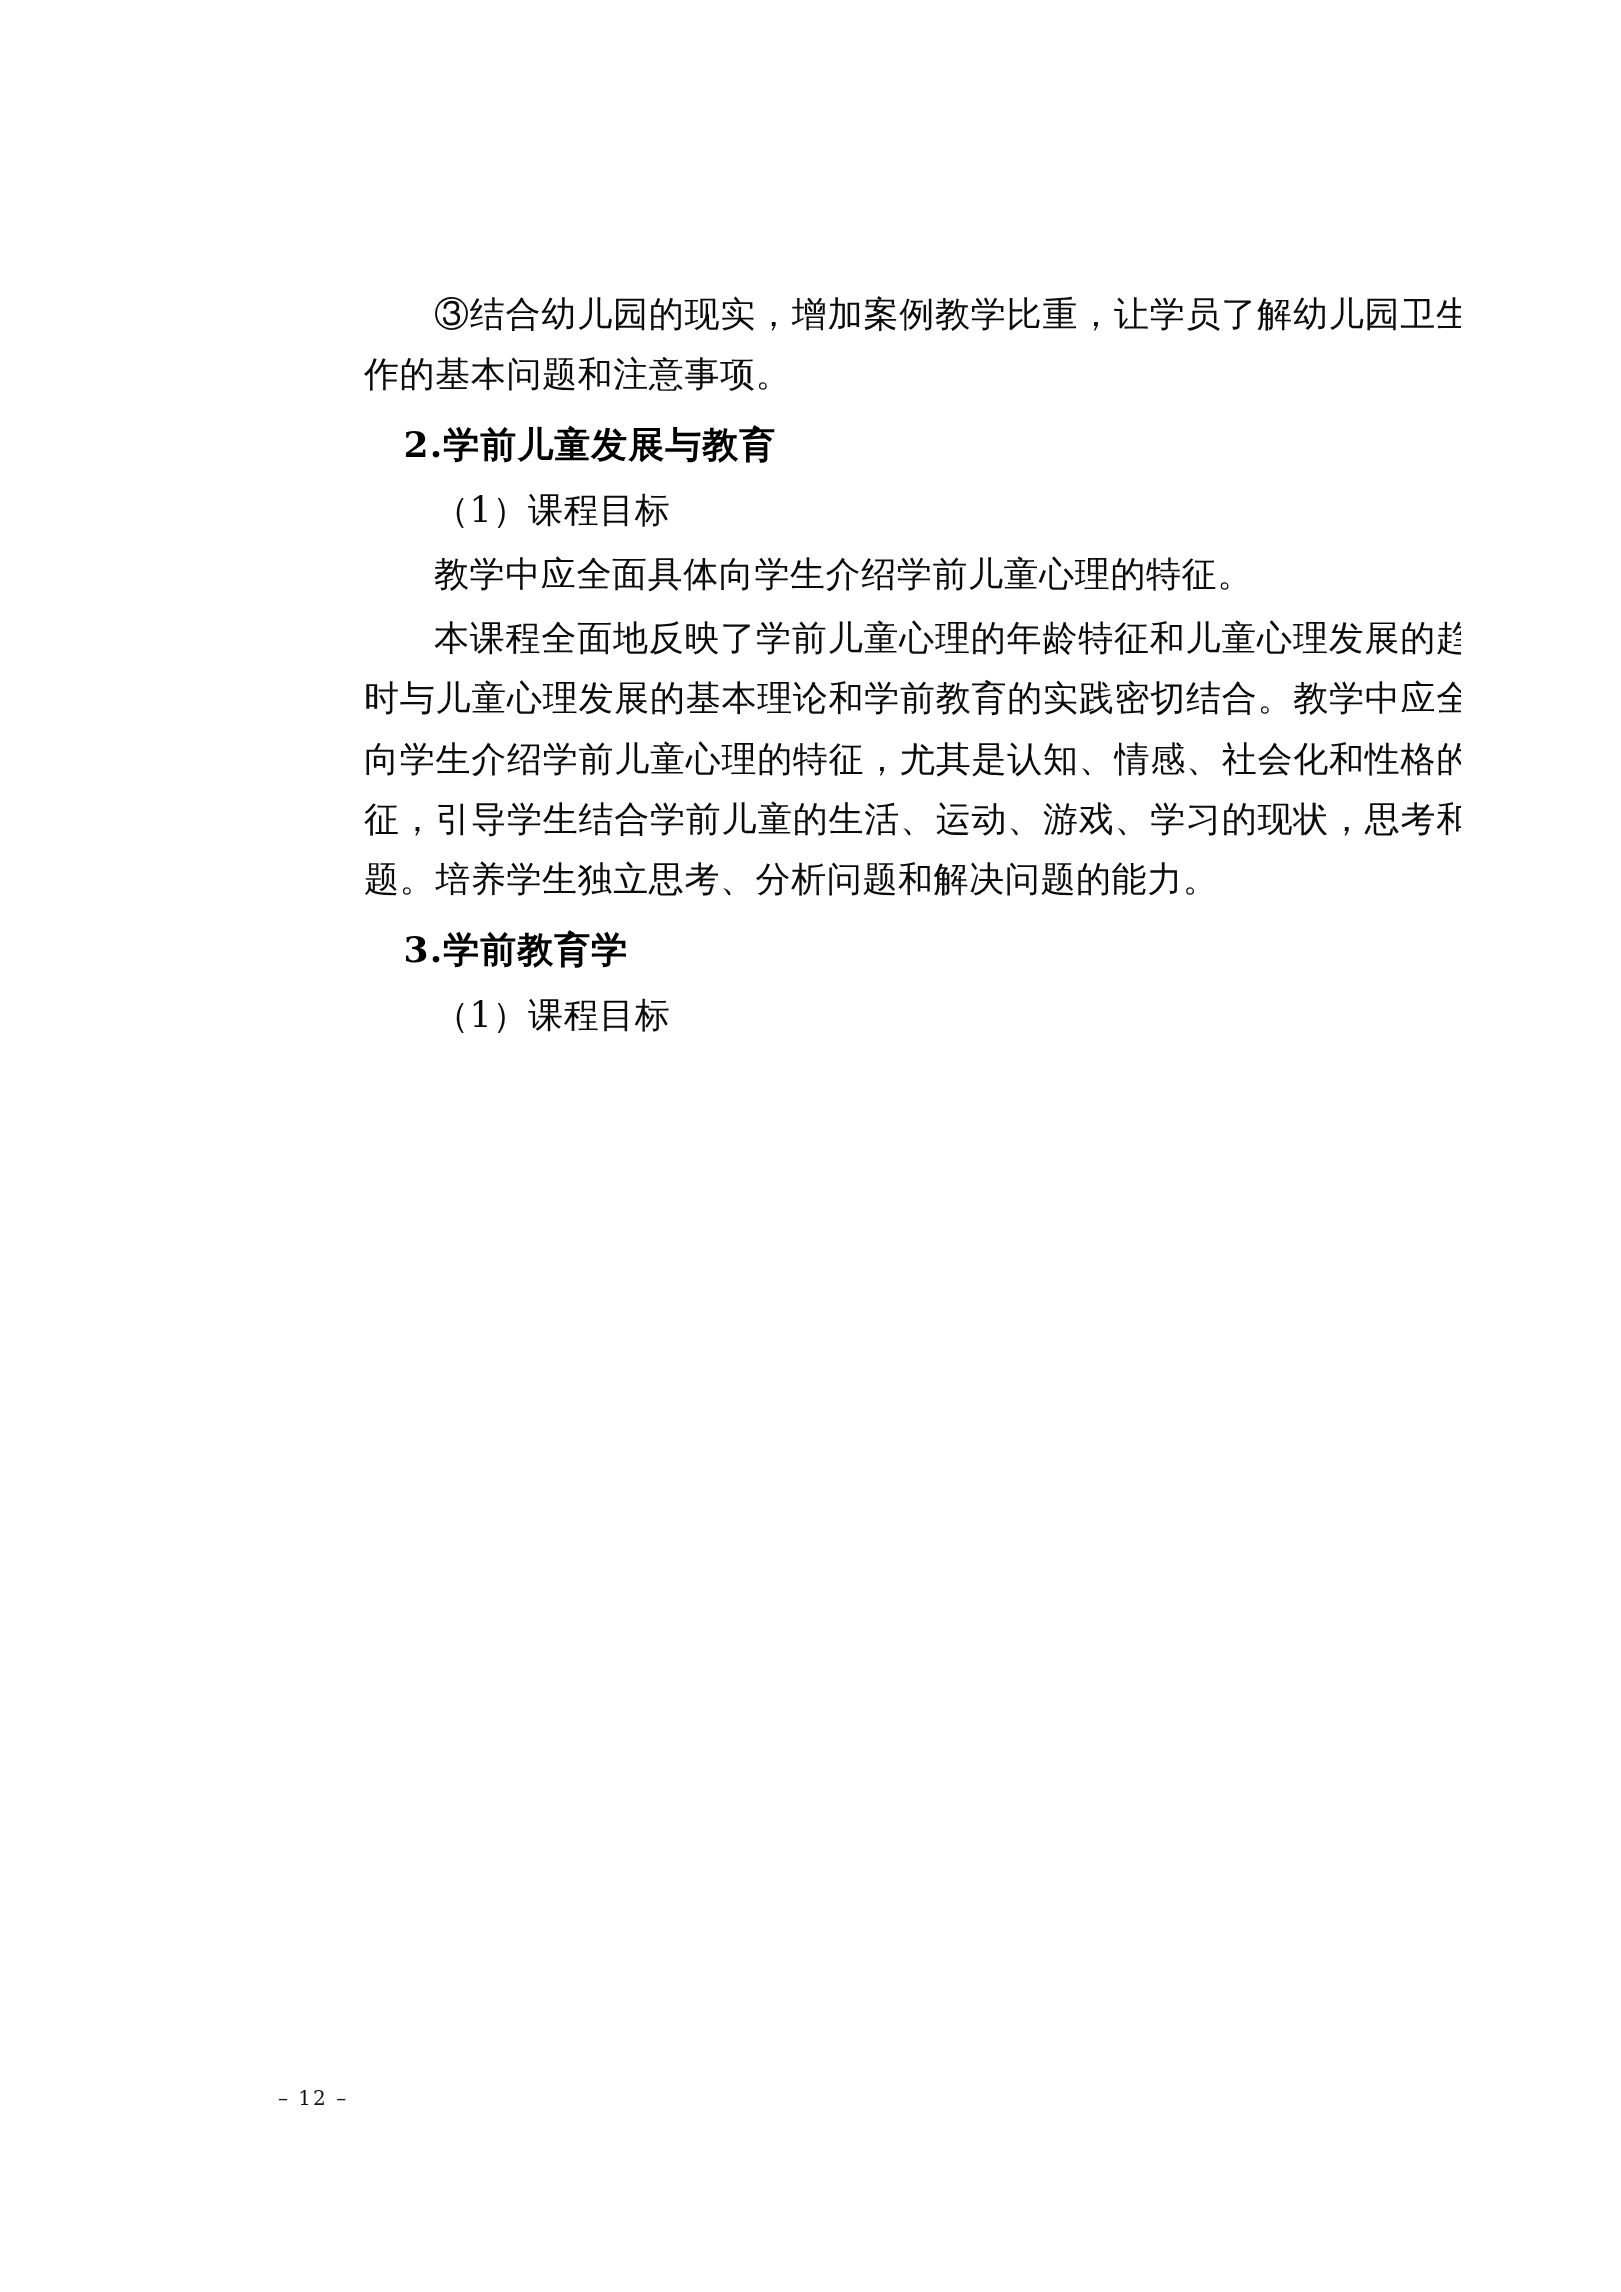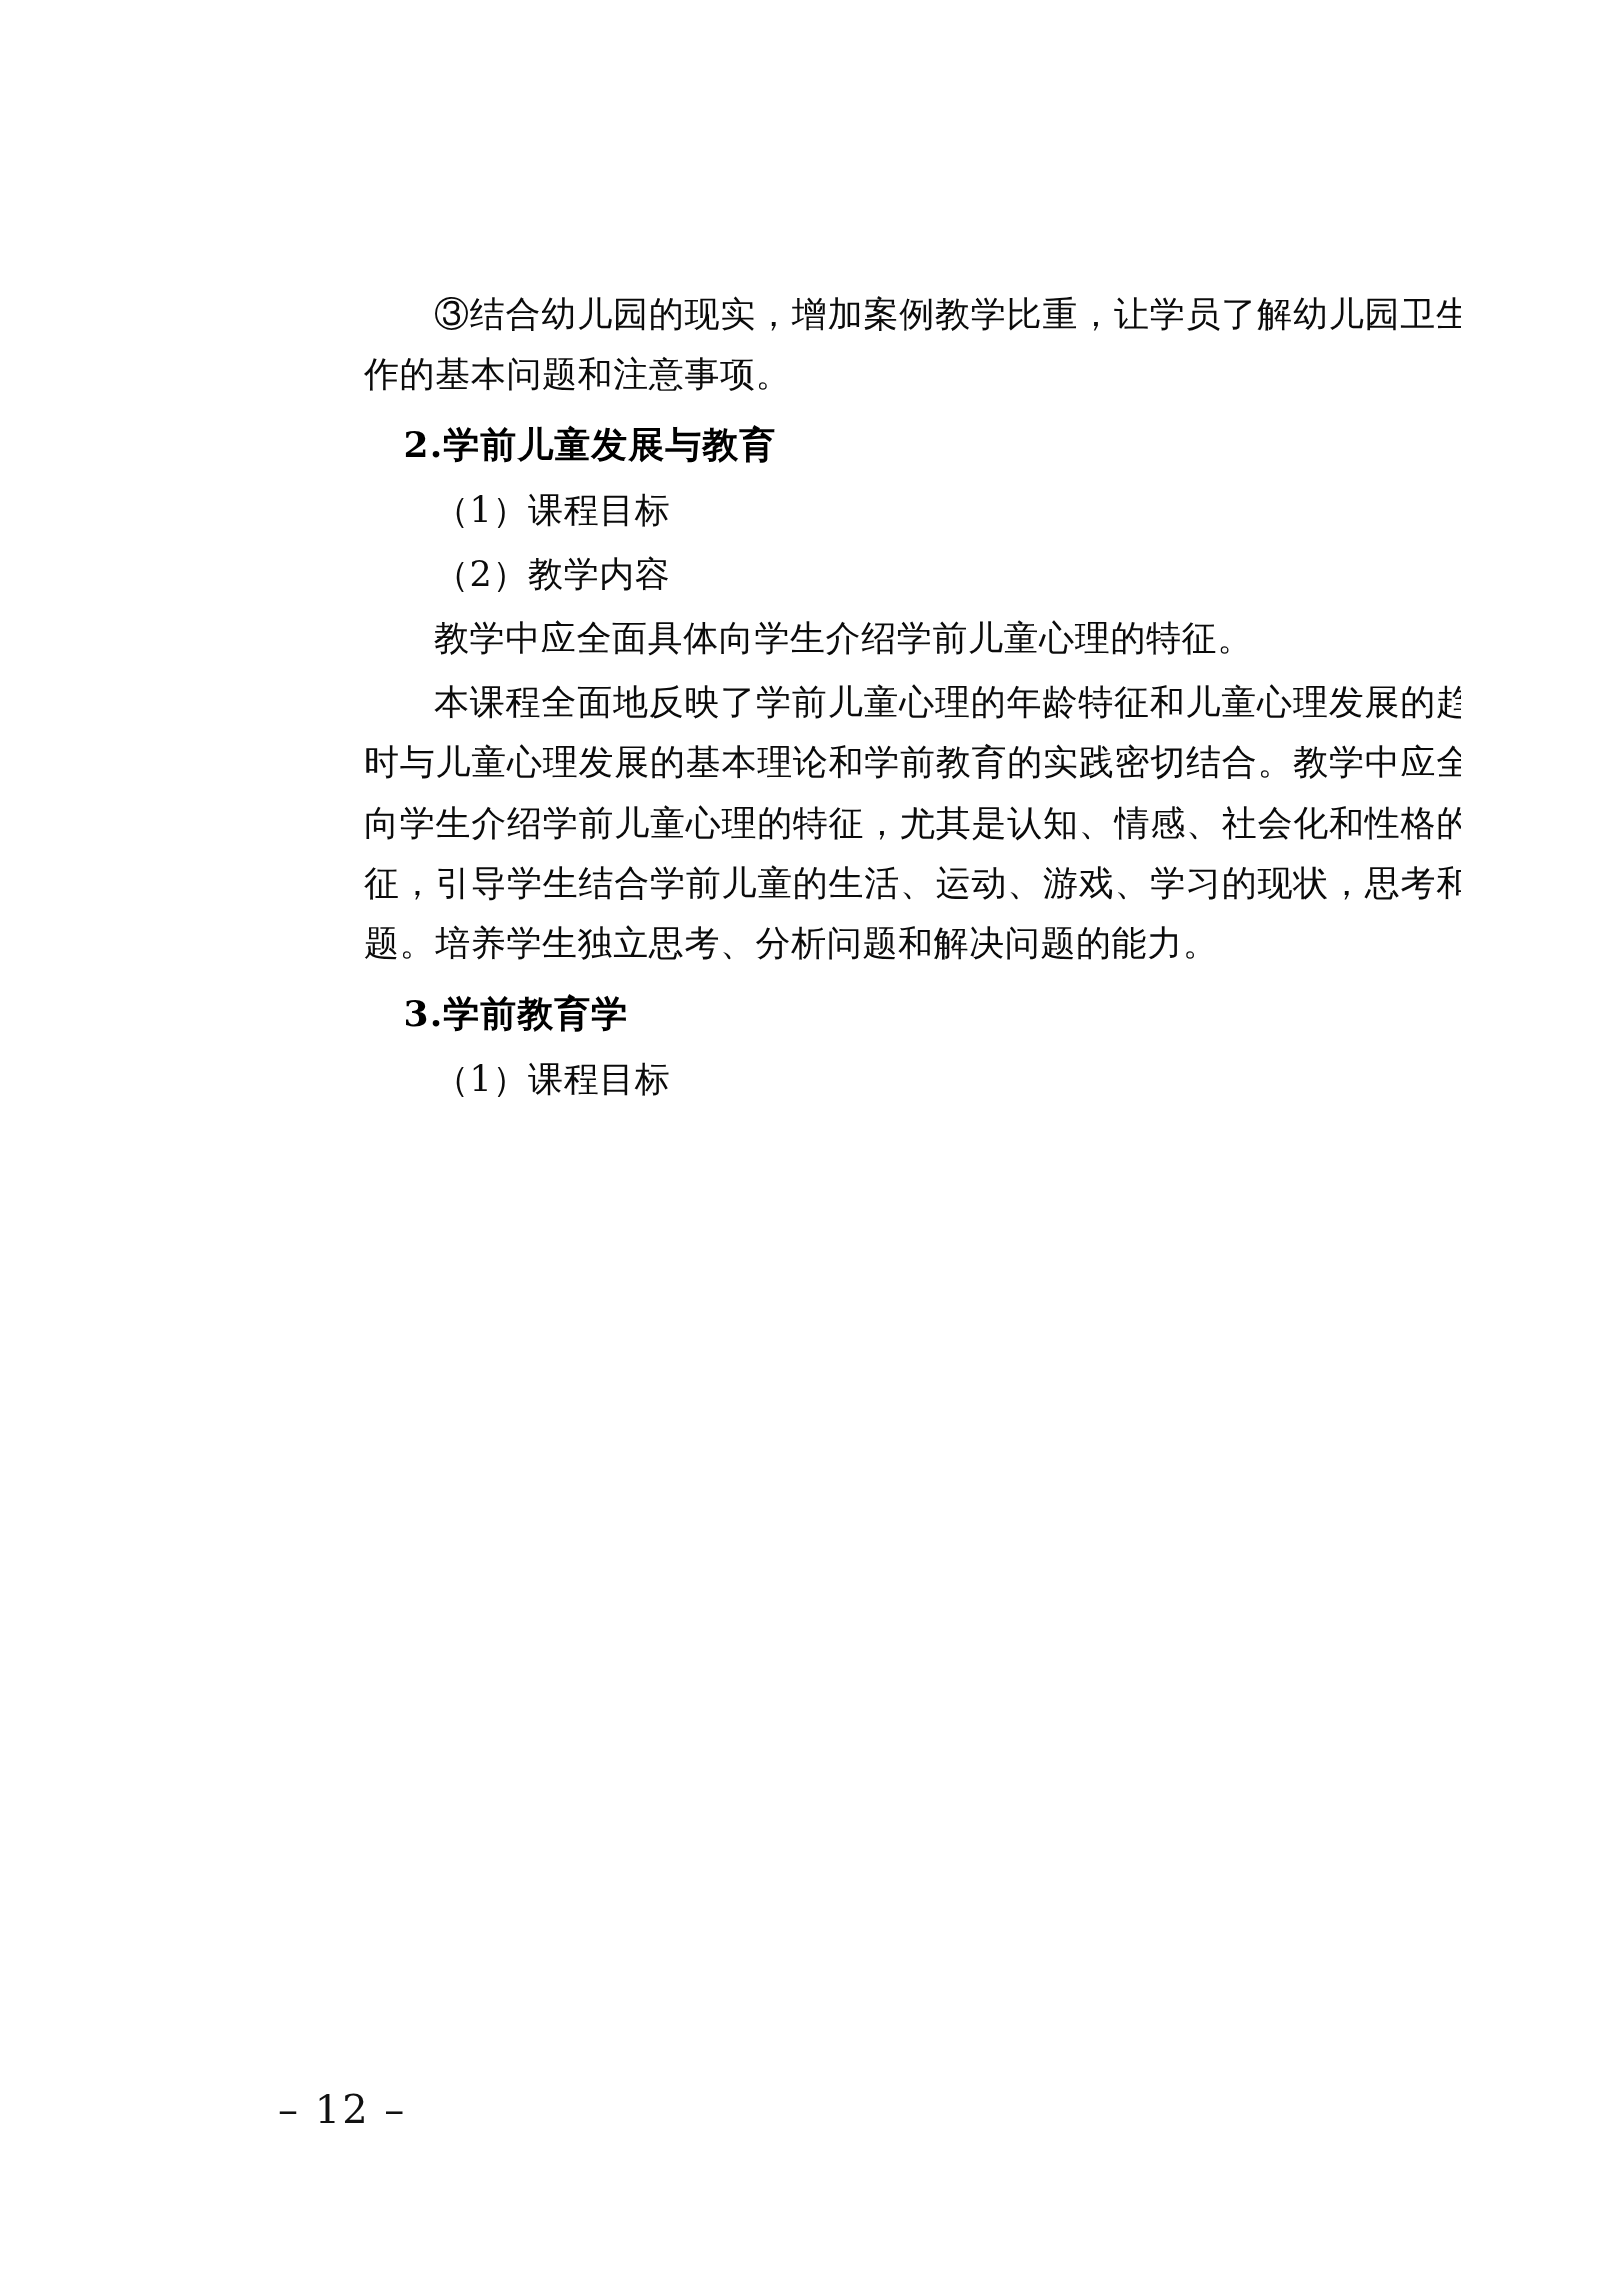--- a/index.html
+++ b/index.html
@@ -50,39 +50,38 @@
   }
   .footer {
     position: absolute;
     left: 0;
     top: 2086px;
     width: 100%;
     text-align: left;
     padding-left: 118px;
     box-sizing: border-box;
     font-family: "DejaVu Serif", "Liberation Serif", serif;
-    font-size: 40px;
+    font-size: 20px;
     color: #111111;
     letter-spacing: 2px;
   }
 </style>
 </head>
 <body>
 
 <div class="page">
   <div class="content">
 
     <p class="para indent">③结合幼儿园的现实，增加案例教学比重，让学员了解幼儿园卫生保健工作的基本问题和注意事项。</p>
 
     <p class="heading">2.学前儿童发展与教育</p>
 
     <p class="para subitem">（1）课程目标</p>
 
 
-    <p class="para subitem">（2）教学内容</p>
 
     <p class="para indent">教学中应全面具体向学生介绍学前儿童心理的特征。</p>
 
 
     <p class="para indent">本课程全面地反映了学前儿童心理的年龄特征和儿童心理发展的趋势，同时与儿童心理发展的基本理论和学前教育的实践密切结合。教学中应全面具体向学生介绍学前儿童心理的特征，尤其是认知、情感、社会化和性格的年龄特征，引导学生结合学前儿童的生活、运动、游戏、学习的现状，思考和分析问题。培养学生独立思考、分析问题和解决问题的能力。</p>
 
     <p class="heading">3.学前教育学</p>
 
     <p class="para subitem">（1）课程目标</p>
 

